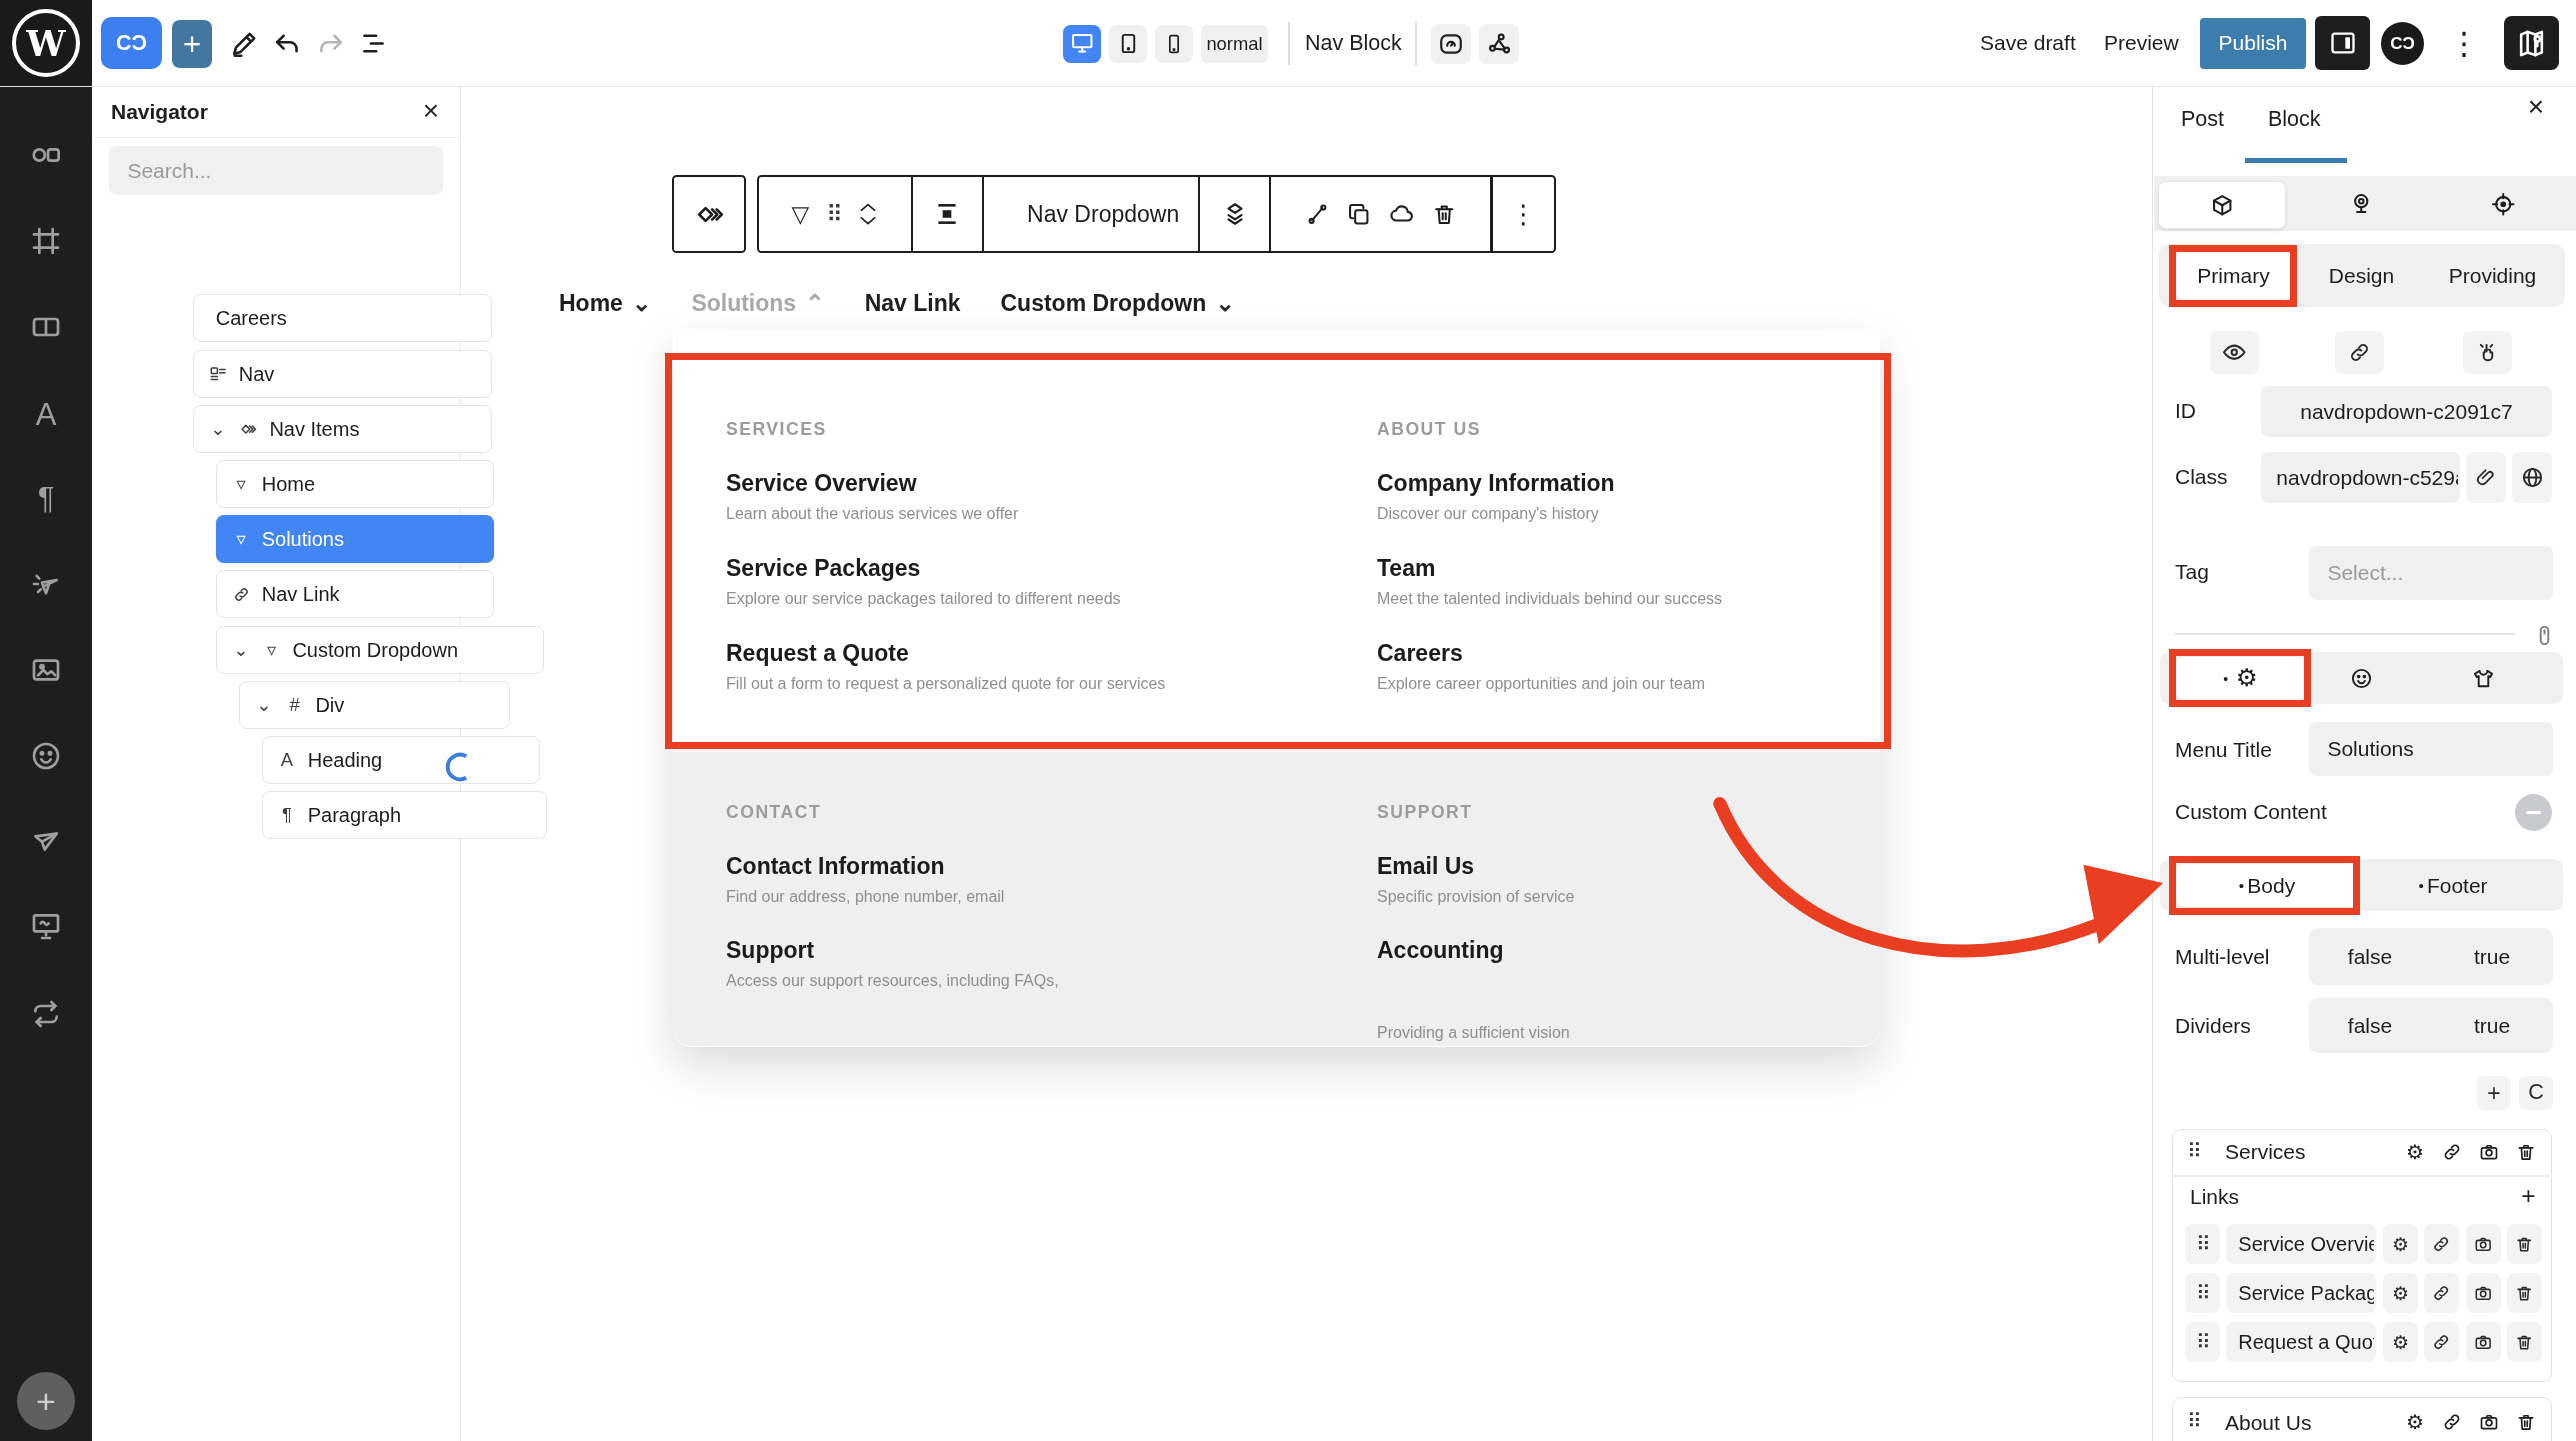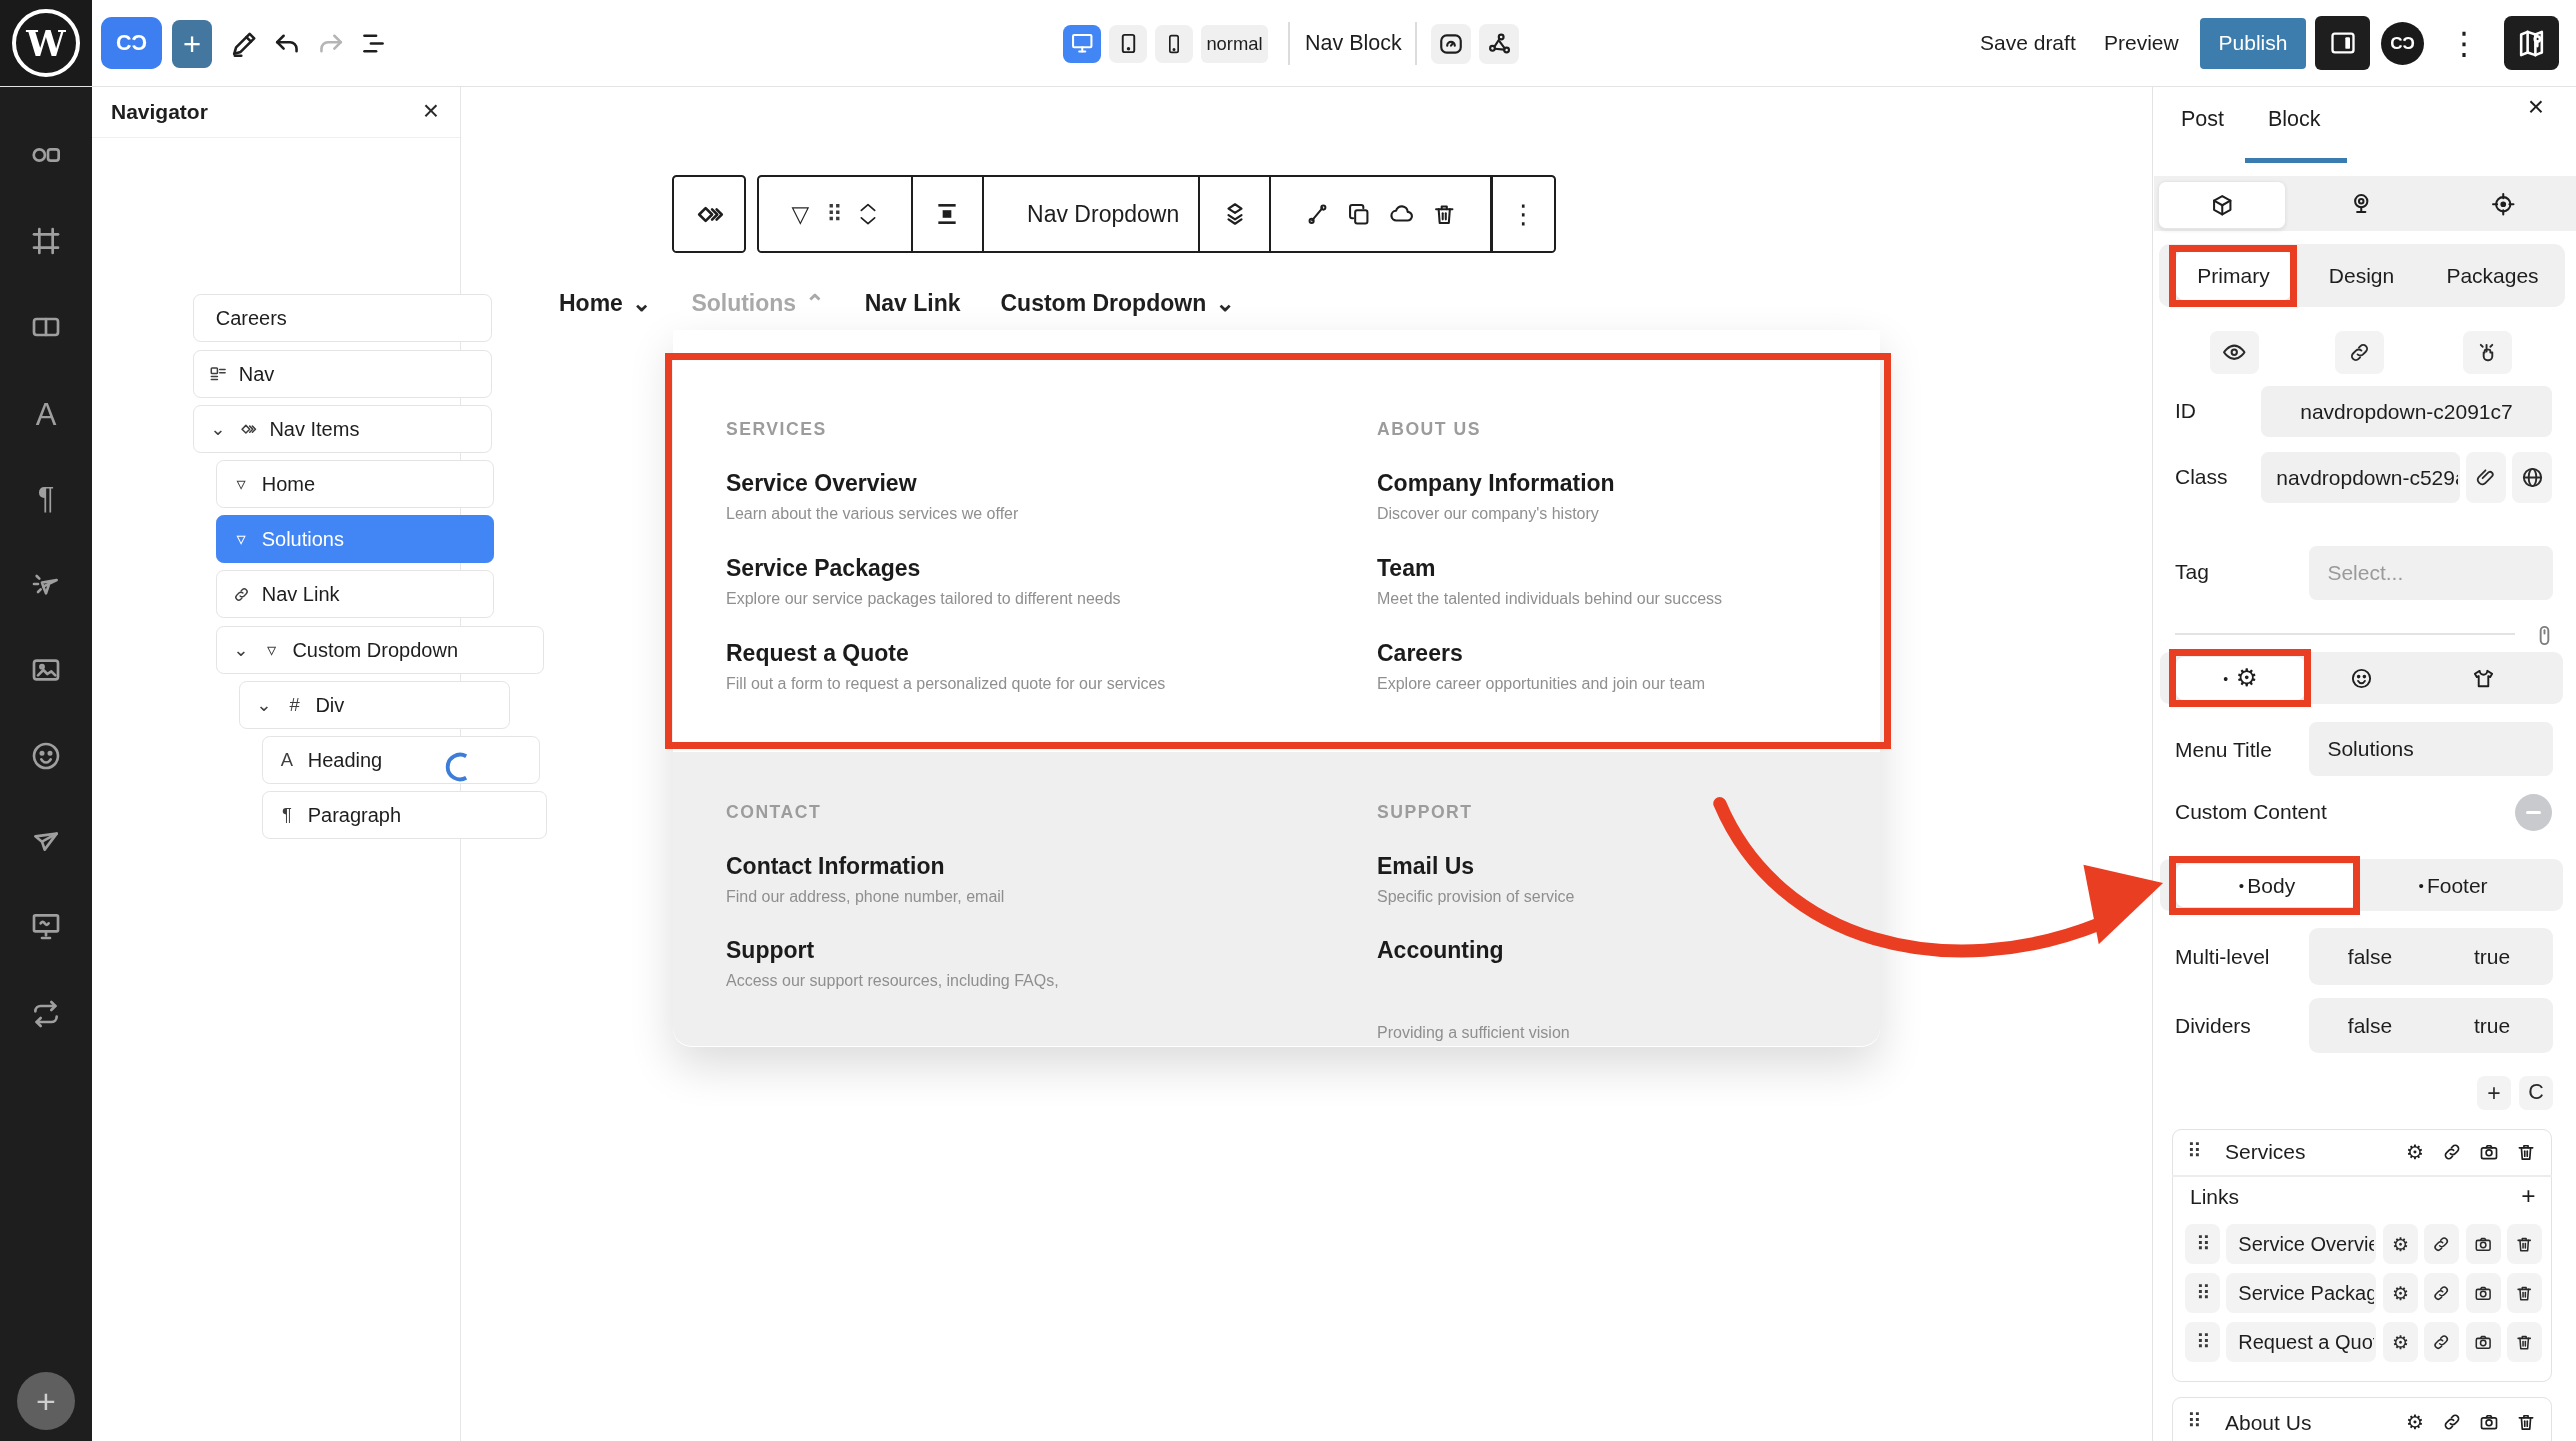--- a/index.html
+++ b/index.html
@@ -242,20 +242,21 @@
   <div class="abs center" style="left:17px;top:1372px;width:58px;height:58px;border-radius:50%;background:#5f5f5f;color:#cfcfcf;font-size:34px;z-index:21;">
     <span class="glyph">+</span>
   </div>
 
   <div class="abs navigator"></div>
   <div class="abs nav-hd" style="left:92px;top:86px;z-index:11;"></div>
   <div class="abs" style="left:111px;top:100px;font-size:21px;font-weight:bold;z-index:12;">Navigator</div>
   <div class="abs center" style="left:414px;top:94px;width:34px;height:34px;font-size:28px;color:#2a2a2a;z-index:12;">
     <span class="glyph">×</span>
   </div>
+  <input class="abs insp-input" style="left: 109px; top: 146px; width: 334px; height: 49px; padding-left: 18.4px; z-index: 12;" placeholder="Search...">
 
   <div class="abs nav-row" style="left:193px;top:294px;width:299px;z-index:12;">
     <span style="padding-left:7.7px;">Careers</span>
   </div>
   <div class="abs nav-row" style="left:193px;top:350px;width:299px;z-index:12;">
     <span class="nav-ric">
       <svg class="svgi" width="18.4" height="18.4" viewBox="0 0 24 24">
           <rect x="3" y="4" width="8" height="7" rx="1"></rect>
           <path d="M14 6h7"></path>
           <path d="M14 10h7"></path>
@@ -473,21 +474,21 @@
   </div>
 
   <div class="abs seg-strip" style="left:2159px;top:244px;width:406px;height:63px;border-radius:10.7px;z-index:11;"></div>
   <div class="abs seg-pill center insp-label" style="left:2176px;top:251px;width:115px;height:49px;z-index:12;">
     <span>Primary</span>
   </div>
   <div class="abs center insp-label" style="left:2308px;top:251px;width:107px;height:49px;z-index:12;">
     <span>Design</span>
   </div>
   <div class="abs center insp-label" style="left:2429px;top:251px;width:127px;height:49px;z-index:12;">
-    <span>Packages</span>
+    <span>Providing</span>
   </div>
 
   <div class="abs icon-btn center" style="left:2210px;top:331px;width:49px;height:43px;z-index:11;">
     <svg class="svgi" width="24.5" height="24.5" viewBox="0 0 24 24">
         <path d="M2 12s4-6.5 10-6.5S22 12 22 12s-4 6.5-10 6.5S2 12 2 12z"></path>
         <circle cx="12" cy="12" r="2.6"></circle>
       </svg>
   </div>
   <div class="abs icon-btn center" style="left:2335px;top:331px;width:49px;height:43px;z-index:11;">
     <svg class="svgi" width="23" height="23" viewBox="0 0 24 24">

